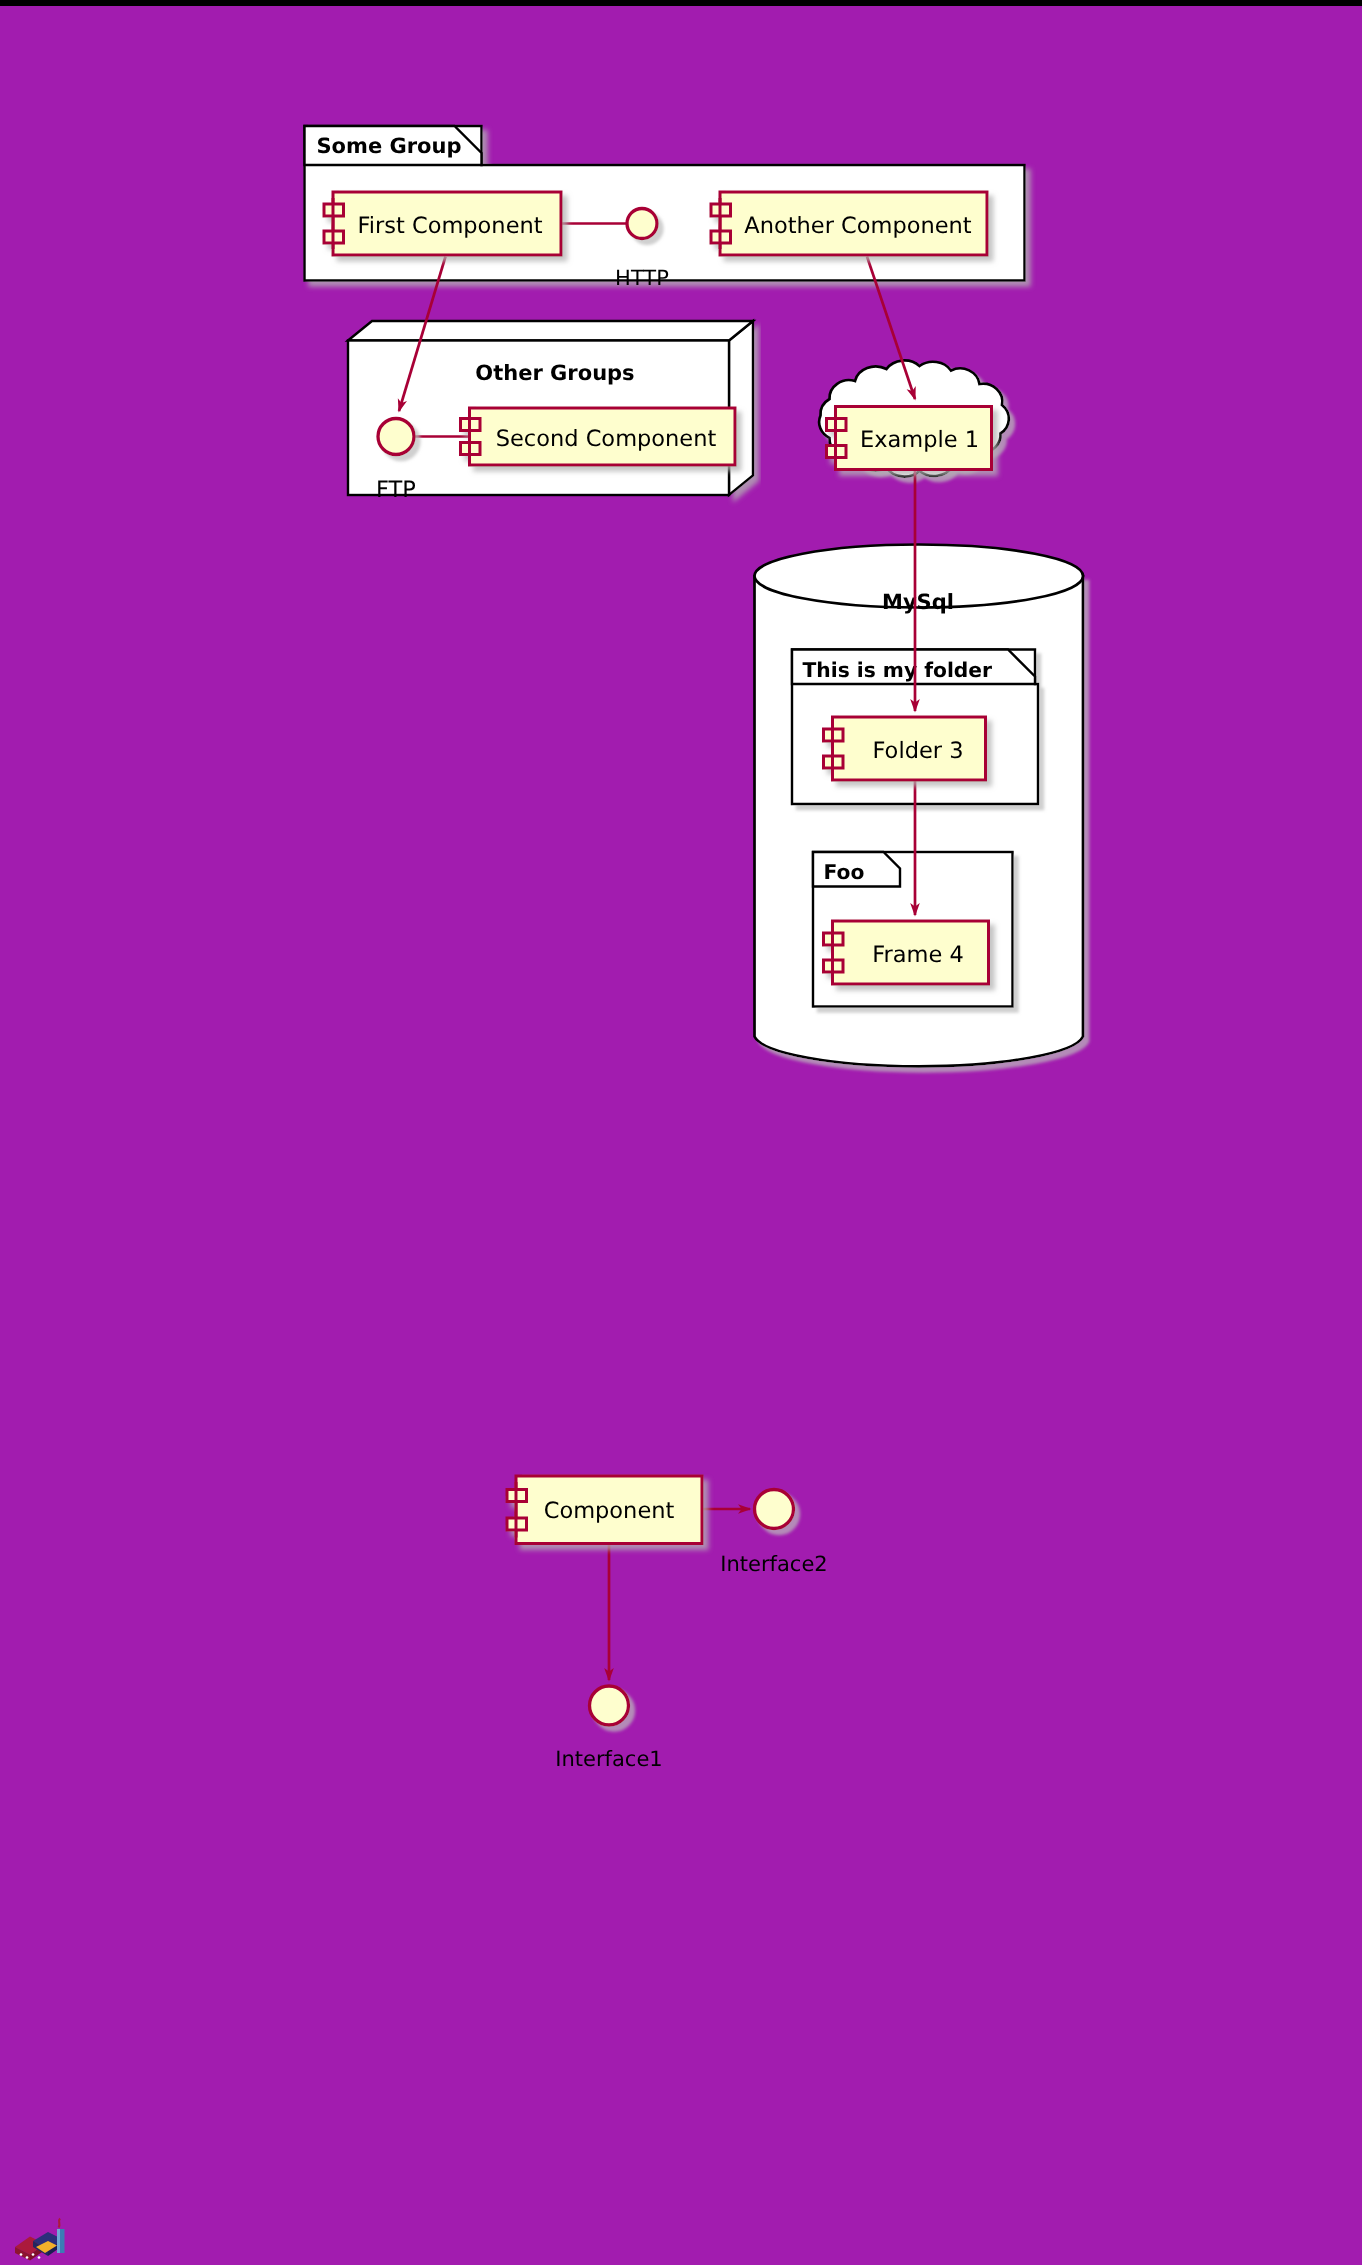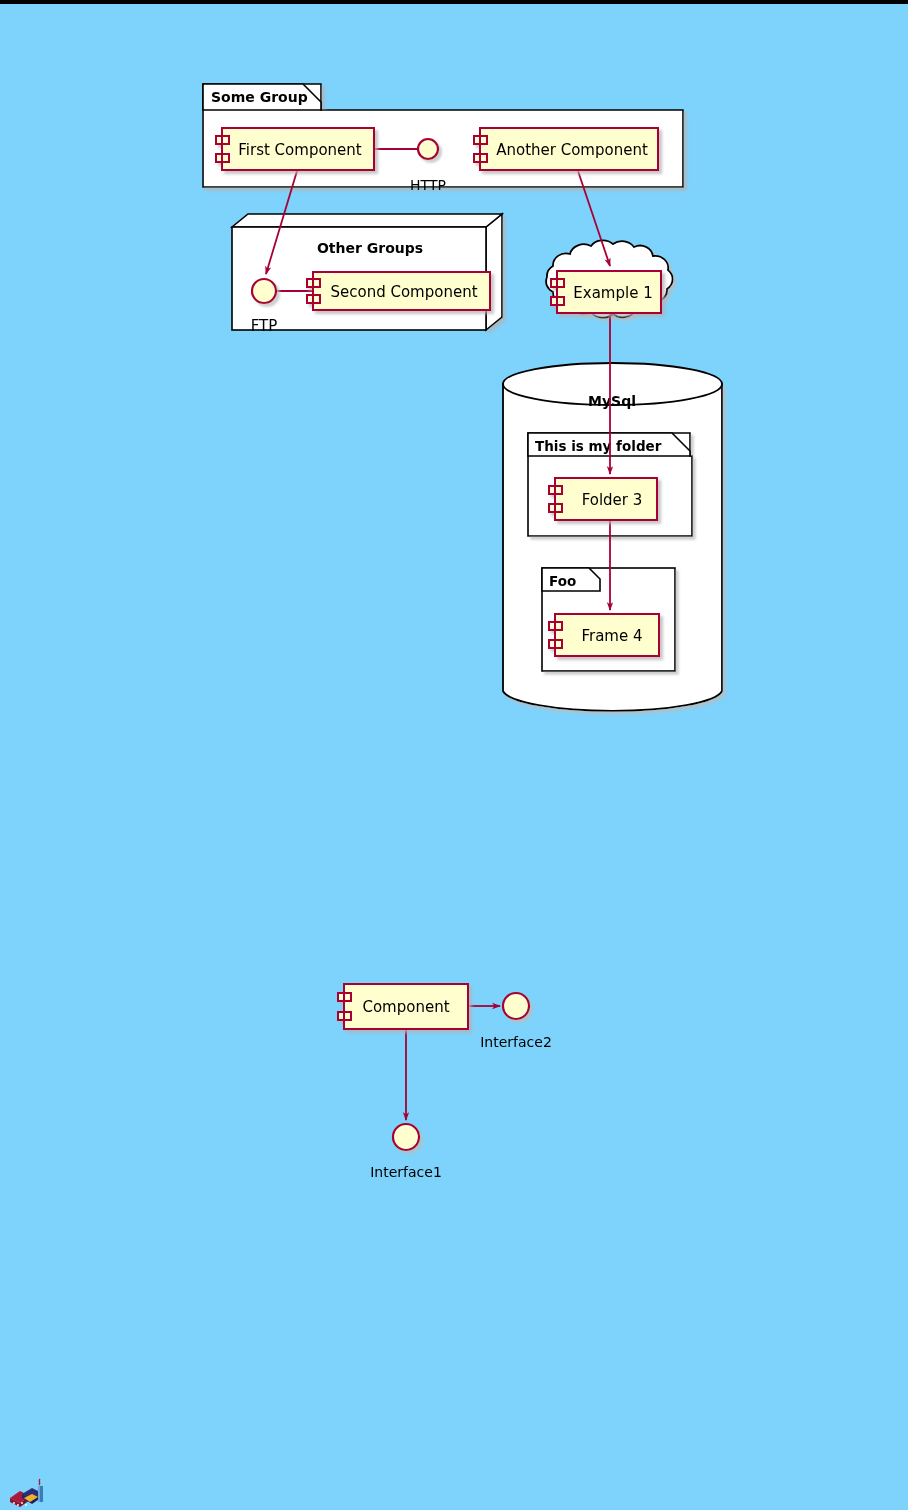--- a/index.html
+++ b/index.html
@@ -7,21 +7,21 @@
     padding: 0;
     background: #ffffff;
   }
   body {
     font-family: "DejaVu Sans", sans-serif;
   }
   #page {
     position: relative;
     width: 908px;
     height: 1510px;
-    background: #7dd3fc;
+    background: #a21caf;
     border-top: 4px solid #000000;
     box-sizing: border-box;
     overflow: hidden;
     padding-left: 28px;
   }
   #diagram-svg {
     position: absolute;
     left: 0;
     top: 0;
   }

